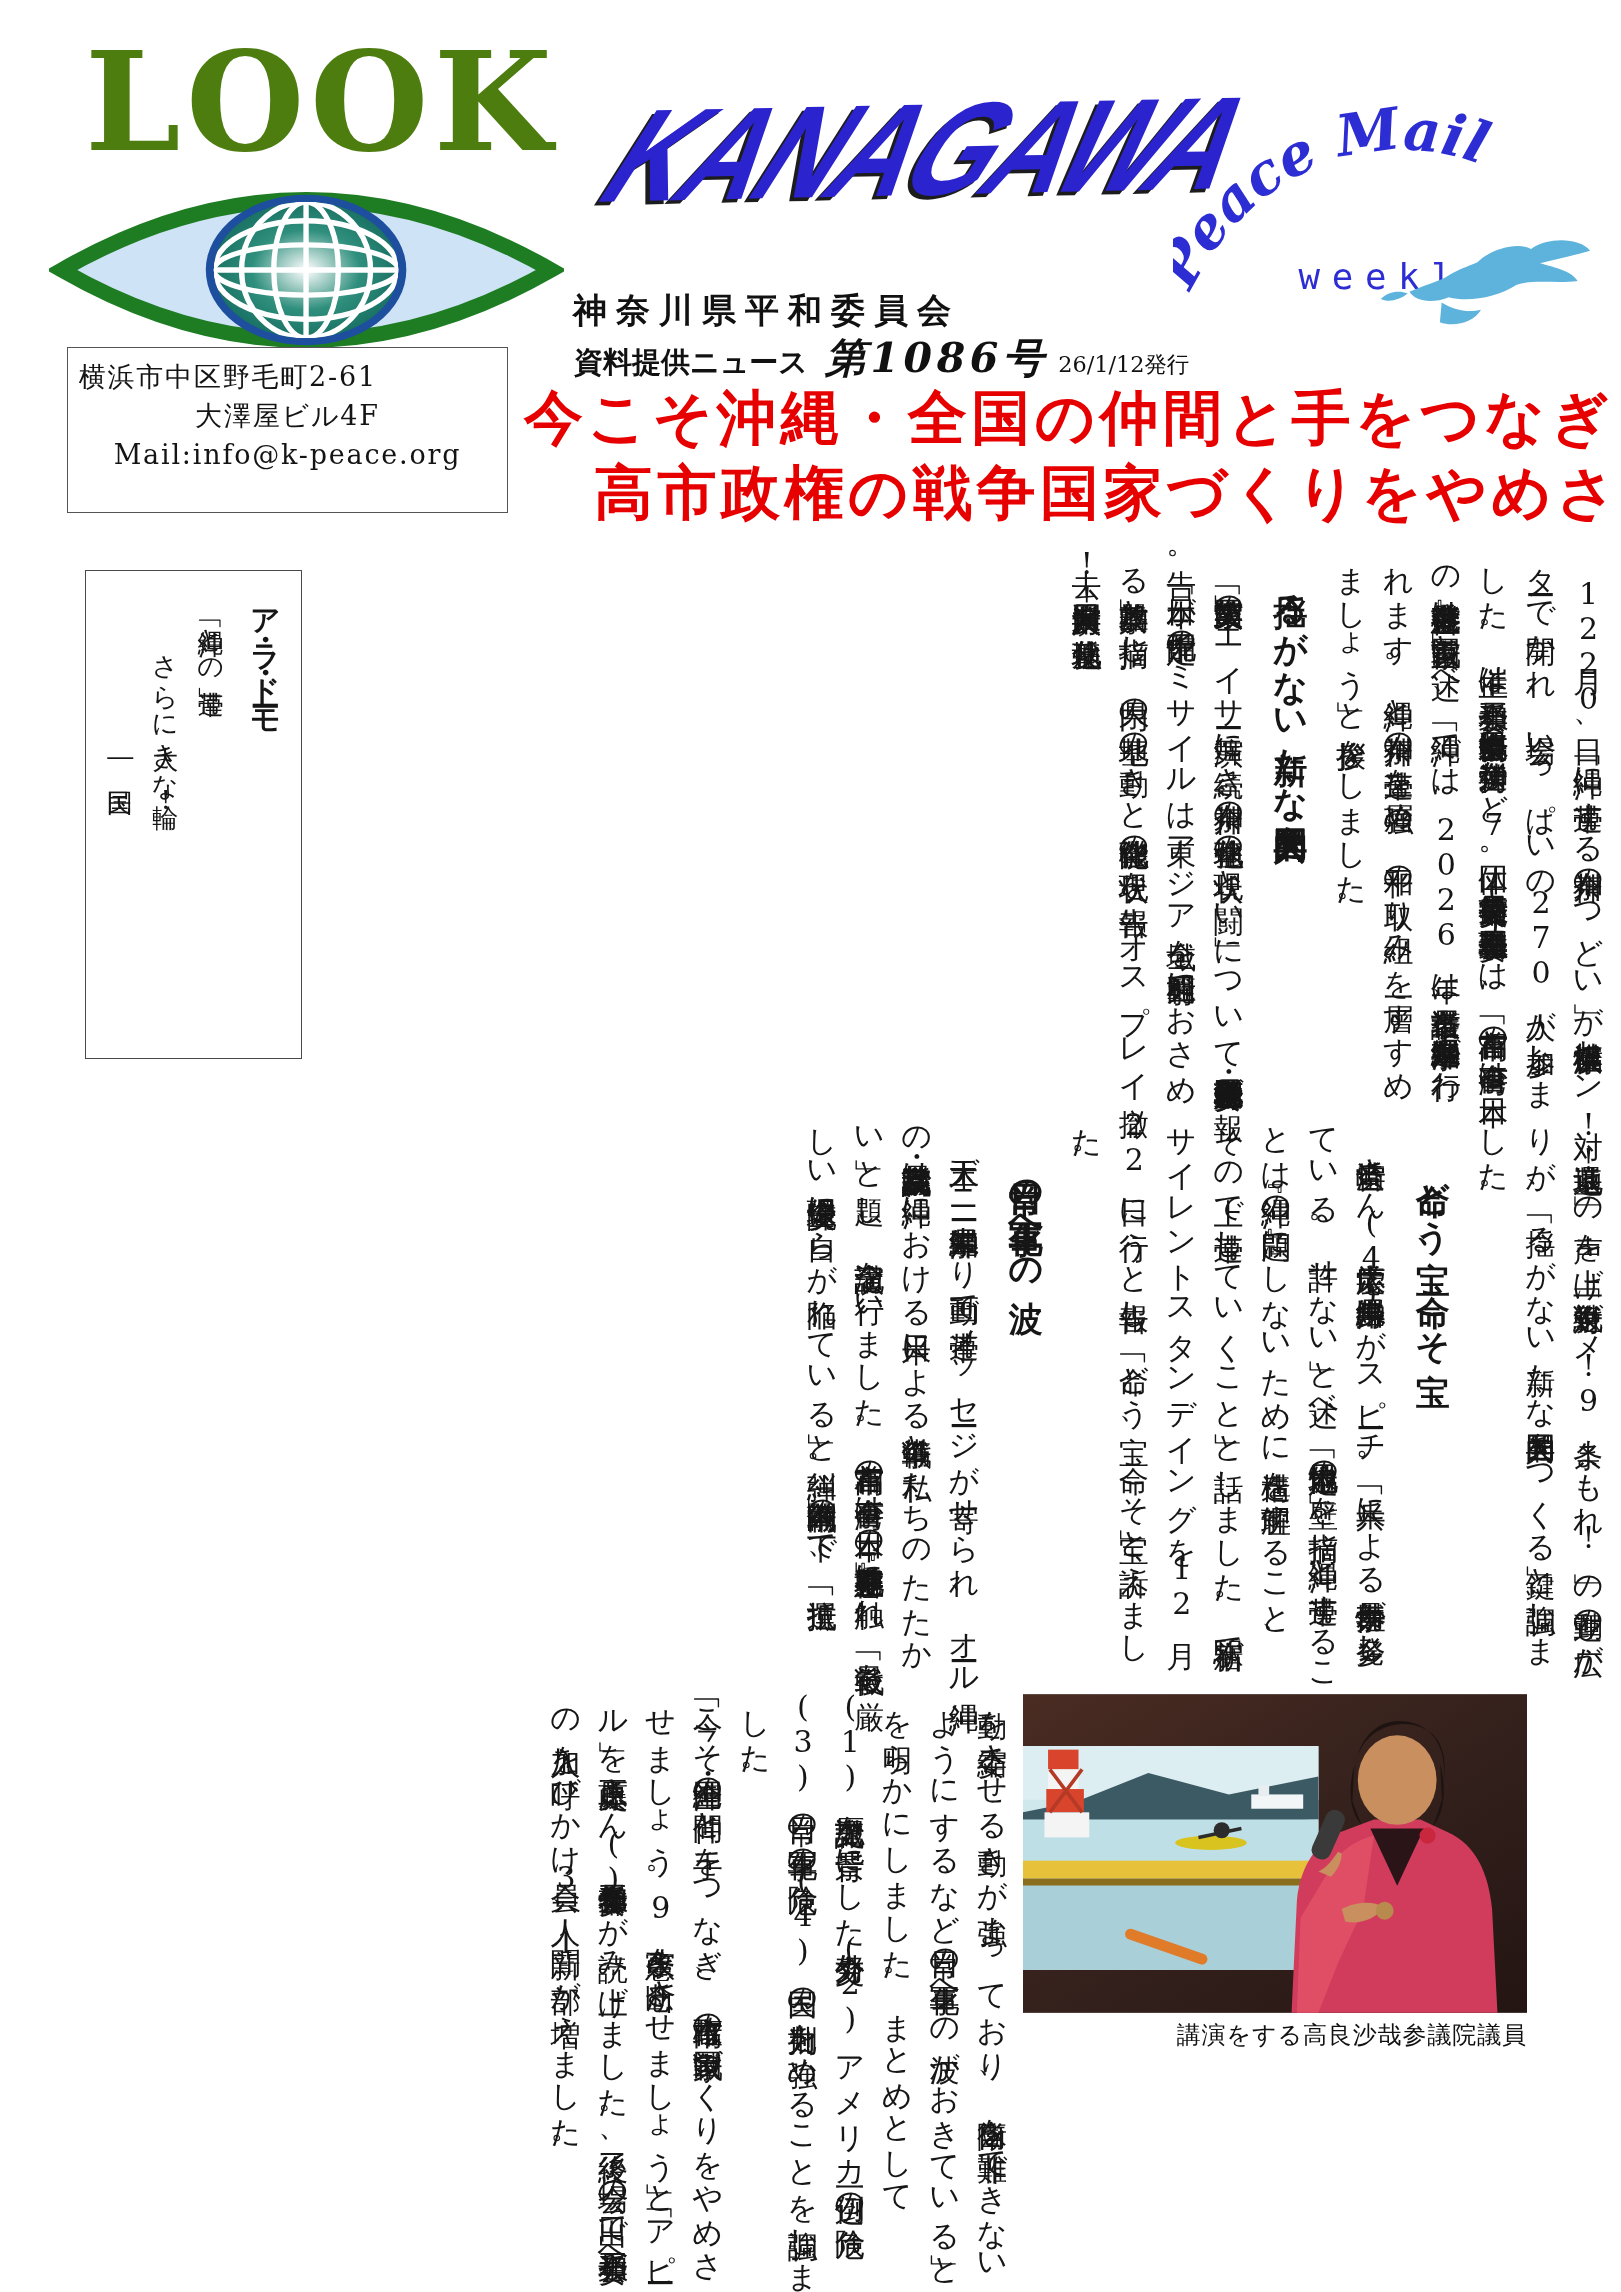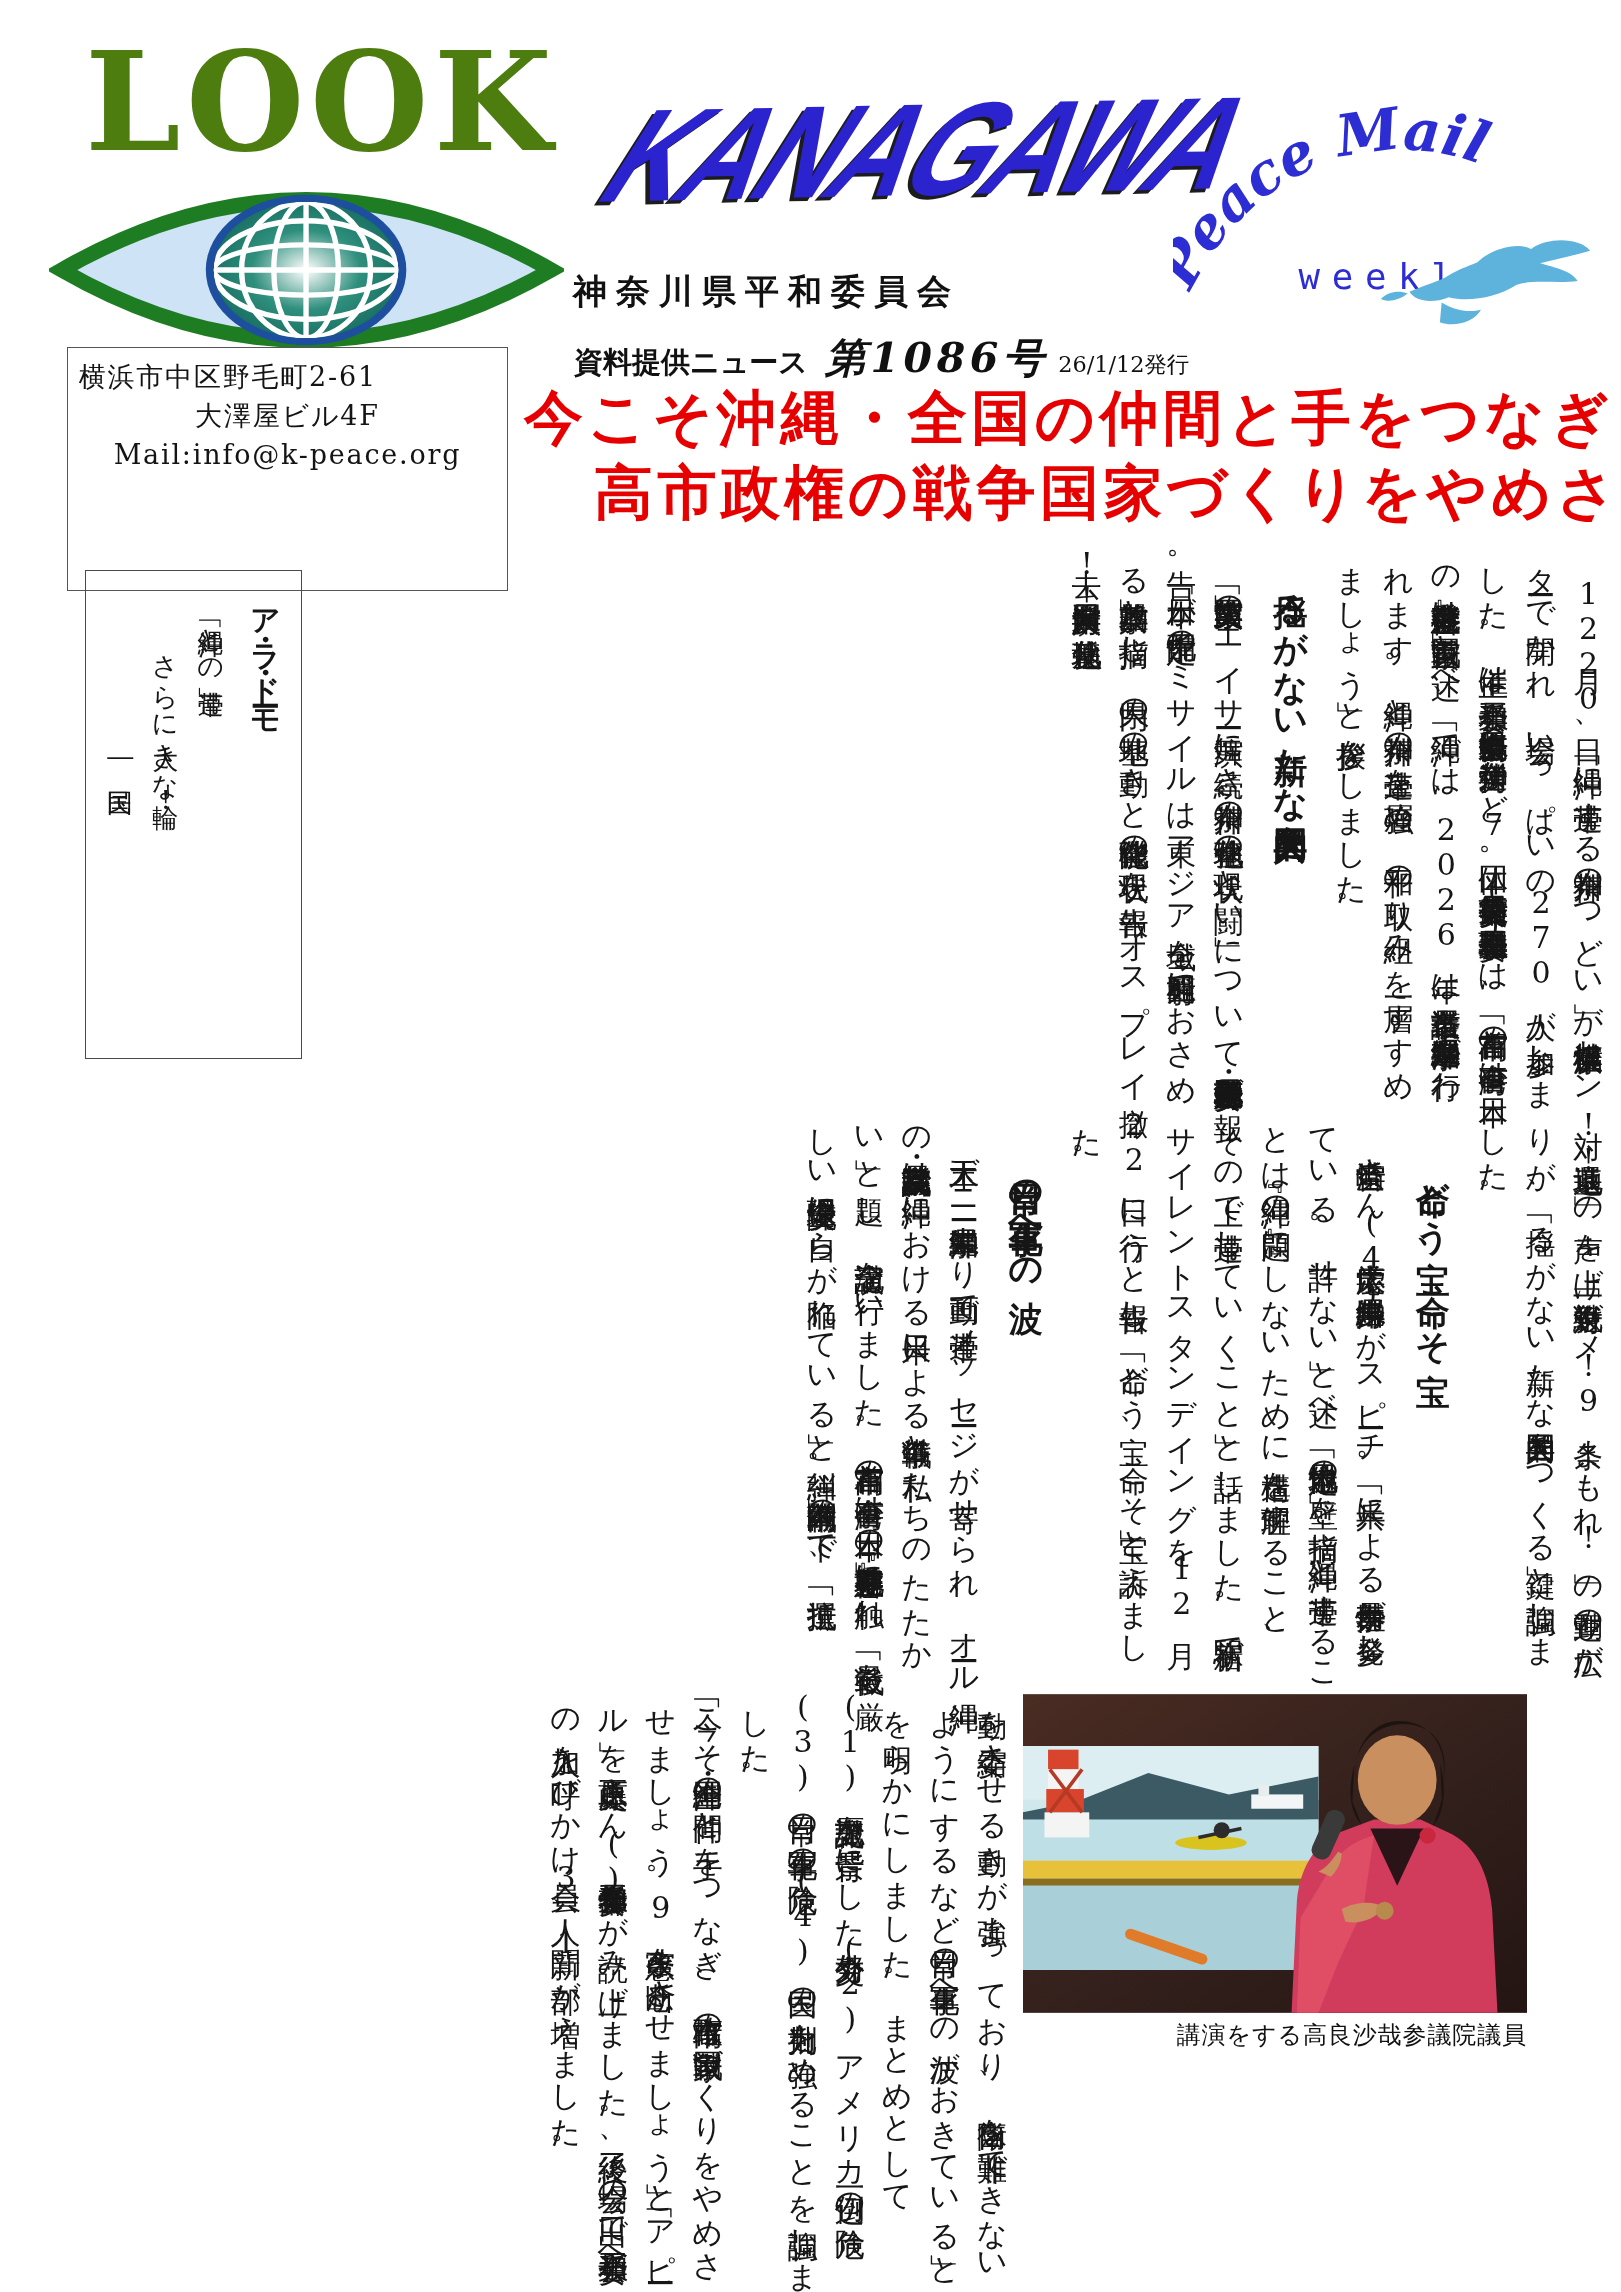--- a/index.html
+++ b/index.html
@@ -15,39 +15,39 @@
   }
   .eye-wrap{position:absolute;left:49px;top:176px;width:515px;height:188px;}
   .kanagawa-word{
     position:absolute;left:578px;top:90px;
     font-family:"Liberation Sans","DejaVu Sans",sans-serif;font-weight:bold;
     font-size:133px;line-height:1;color:#2b23cd;letter-spacing:-3.6px;
     transform:skewX(-33deg) scaleX(0.80) rotate(-1deg);transform-origin:left bottom;
     text-shadow:-2.7px 3.6px 0 #1c1c1c;white-space:nowrap;
   }
   .org-name{
-    position:absolute;left:573px;top:269px;
+    position:absolute;left:573px;top:288px;
     font-family:"DejaVu Sans","Liberation Sans",sans-serif;font-weight:bold;
     font-size:34px;letter-spacing:9px;color:#111;
   }
   .news-line{position:absolute;left:574px;top:331px;white-space:nowrap;}
   .news-label{
     font-family:"DejaVu Sans",sans-serif;font-weight:bold;font-size:29px;color:#111;
   }
   .news-issue{
     font-family:"DejaVu Serif",serif;font-weight:bold;font-style:italic;
     font-size:41px;color:#111;letter-spacing:4.5px;margin-left:12.5px;
   }
   .news-date{
     font-family:"DejaVu Serif",serif;font-size:22.4px;color:#111;margin-left:5.4px;
   }
   .peacemail-wrap{position:absolute;left:1173px;top:79px;width:439px;height:304px;}
   
   .addr-box{
-    position:absolute;left:67px;top:347px;width:441px;height:244px;
+    position:absolute;left:67px;top:347px;width:441px;height:166px;
     border:1.8px solid #555;box-sizing:border-box;padding:9px 10.7px;
   }
   .addr-line{font-size:27px;line-height:39px;text-align:center;letter-spacing:1.8px;}
   .addr-line:first-child{text-align:left;}
   
   .headline{position:absolute;left:524px;top:380px;width:1088px;}
   .headline div{
     font-family:"DejaVu Sans","Liberation Sans",sans-serif;font-weight:bold;
     font-size:59px;line-height:75px;letter-spacing:4.5px;color:#e60000;white-space:nowrap;
   }

